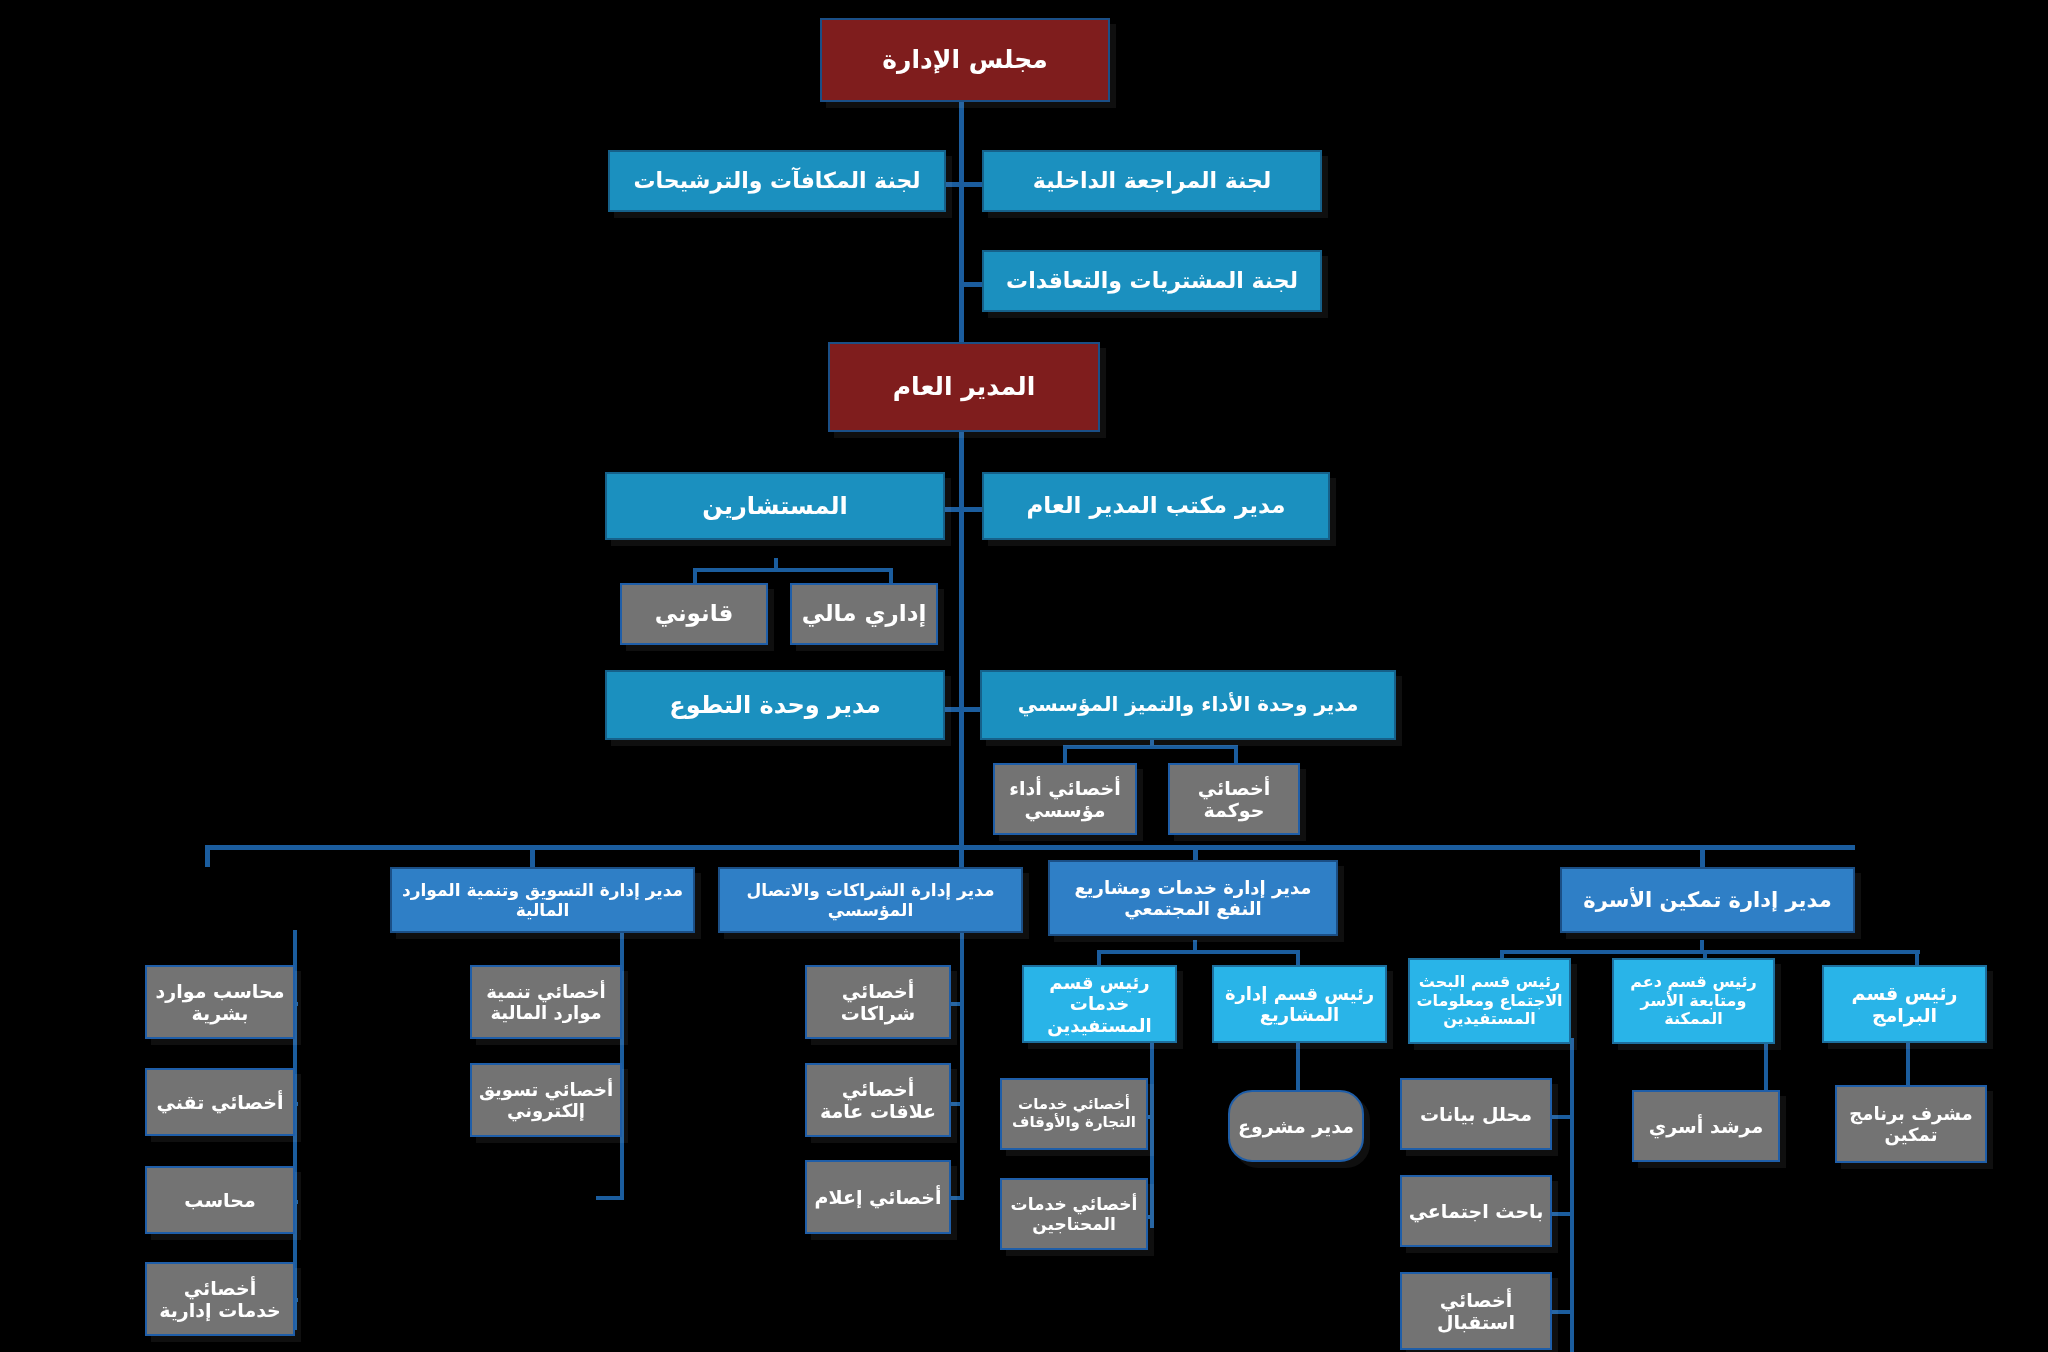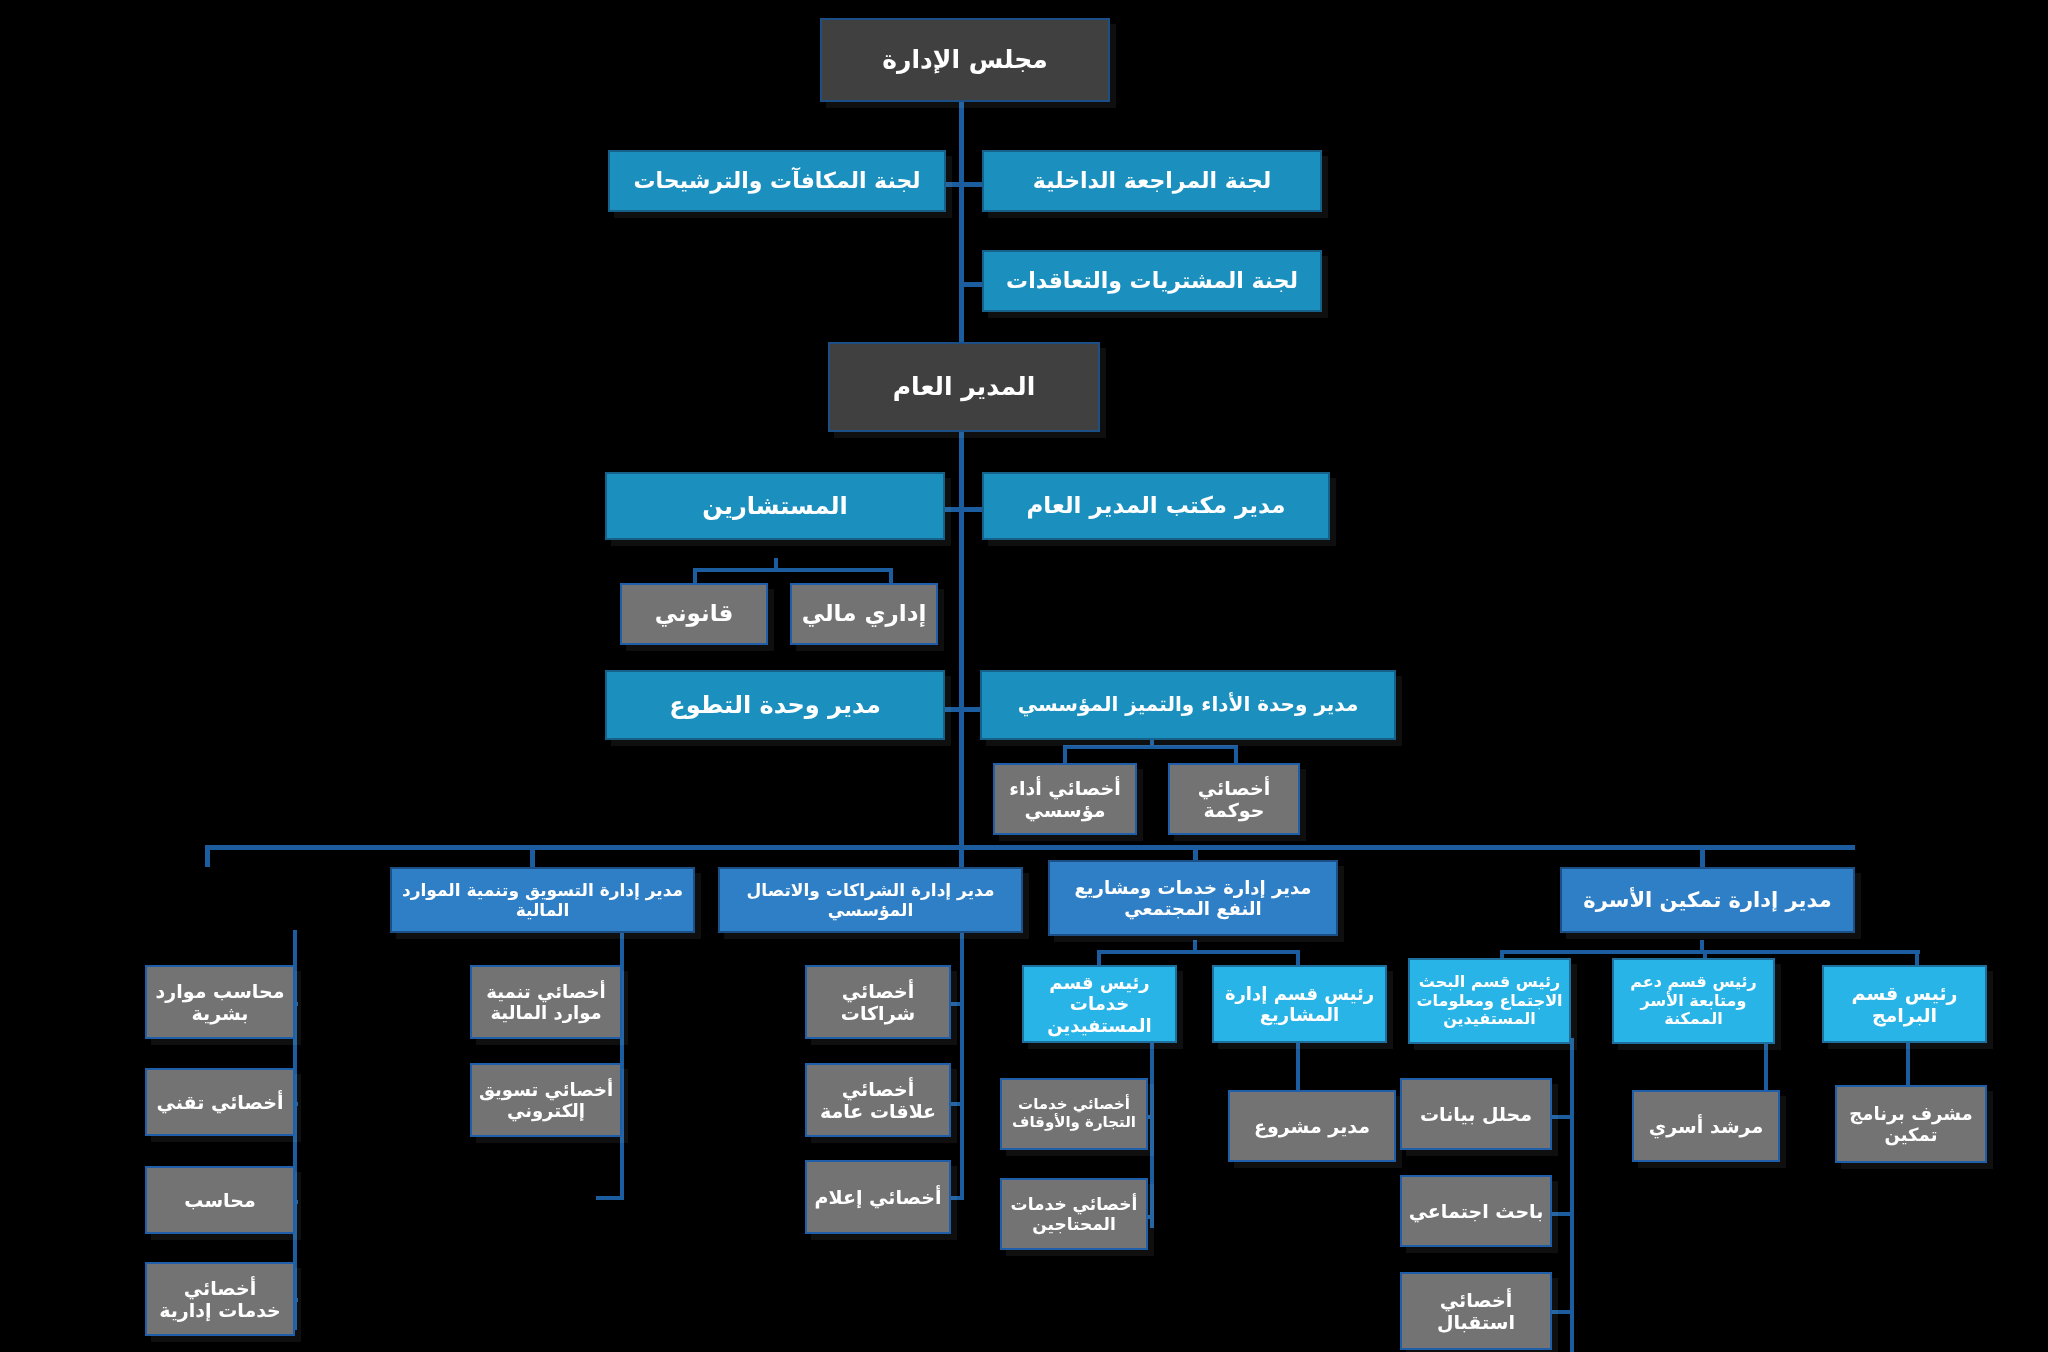--- a/index.html
+++ b/index.html
@@ -24,21 +24,21 @@
     text-align:center;
     font-weight:bold;
     line-height:1.18;
     color:#ffffff;
     padding:2px 6px;
     border:2px solid #1f5ea8;
     box-shadow:6px 6px 0 rgba(255,255,255,0.06);
     z-index:3;
   }
   
-  .lvl-dark   { background:#404040; border-color:#1b4f86;text-align:center; }
+  .lvl-dark   { background:#7f1d1d; border-color:#1b4f86;text-align:center; }
   .lvl-teal   { background:#1b90bf; border-color:#16618a; }
   .lvl-dept   { background:#2f7fc6; border-color:#1b4f86; }
   .lvl-sky    { background:#29b4e8; border-color:#1d6f9e; }
   .lvl-green  { background:#737373; border-color:#1f5ea8; }
 
   .line{
     position:absolute;
     background:#1b5d9e;
     z-index:1;
   }
@@ -163,21 +163,21 @@
   <div class="node lvl-green" style="left:805px;top:965px;width:146px;height:74px;font-size:19px;">أخصائي شراكات</div>
   <div class="node lvl-green" style="left:805px;top:1063px;width:146px;height:74px;font-size:19px;">أخصائي علاقات عامة</div>
   <div class="node lvl-green" style="left:805px;top:1160px;width:146px;height:74px;font-size:19px;">أخصائي إعلام</div>
 
   <div class="node lvl-sky" style="left:1022px;top:965px;width:155px;height:78px;font-size:18px;">رئيس قسم خدمات المستفيدين</div>
   <div class="node lvl-sky" style="left:1212px;top:965px;width:175px;height:78px;font-size:18px;">رئيس قسم إدارة المشاريع</div>
 
   <div class="node lvl-green" style="left:1000px;top:1078px;width:148px;height:72px;font-size:15px;">أخصائي خدمات التجارة والأوقاف</div>
   <div class="node lvl-green" style="left:1000px;top:1178px;width:148px;height:72px;font-size:17px;">أخصائي خدمات المحتاجين</div>
 
-  <div class="node lvl-green" style="left:1228px;top:1090px;width:168px;height:72px;font-size:19px;">مدير مشروع</div>
+  <div class="node lvl-green" style="left:1228px;top:1090px;width:136px;height:72px;font-size:19px;border-radius:24px;">مدير مشروع</div>
 
   <div class="node lvl-sky" style="left:1612px;top:958px;width:163px;height:86px;font-size:16px;">رئيس قسم دعم ومتابعة الأسر الممكنة</div>
   <div class="node lvl-sky" style="left:1408px;top:958px;width:163px;height:86px;font-size:16px;">رئيس قسم البحث الاجتماع ومعلومات المستفيدين</div>
   <div class="node lvl-sky" style="left:1822px;top:965px;width:165px;height:78px;font-size:19px;">رئيس قسم البرامج</div>
 
   <div class="node lvl-green" style="left:1400px;top:1078px;width:152px;height:72px;font-size:19px;">محلل بيانات</div>
   <div class="node lvl-green" style="left:1400px;top:1175px;width:152px;height:72px;font-size:19px;">باحث اجتماعي</div>
   <div class="node lvl-green" style="left:1400px;top:1272px;width:152px;height:78px;font-size:19px;">أخصائي استقبال</div>
 
   <div class="node lvl-green" style="left:1632px;top:1090px;width:148px;height:72px;font-size:19px;">مرشد أسري</div>

